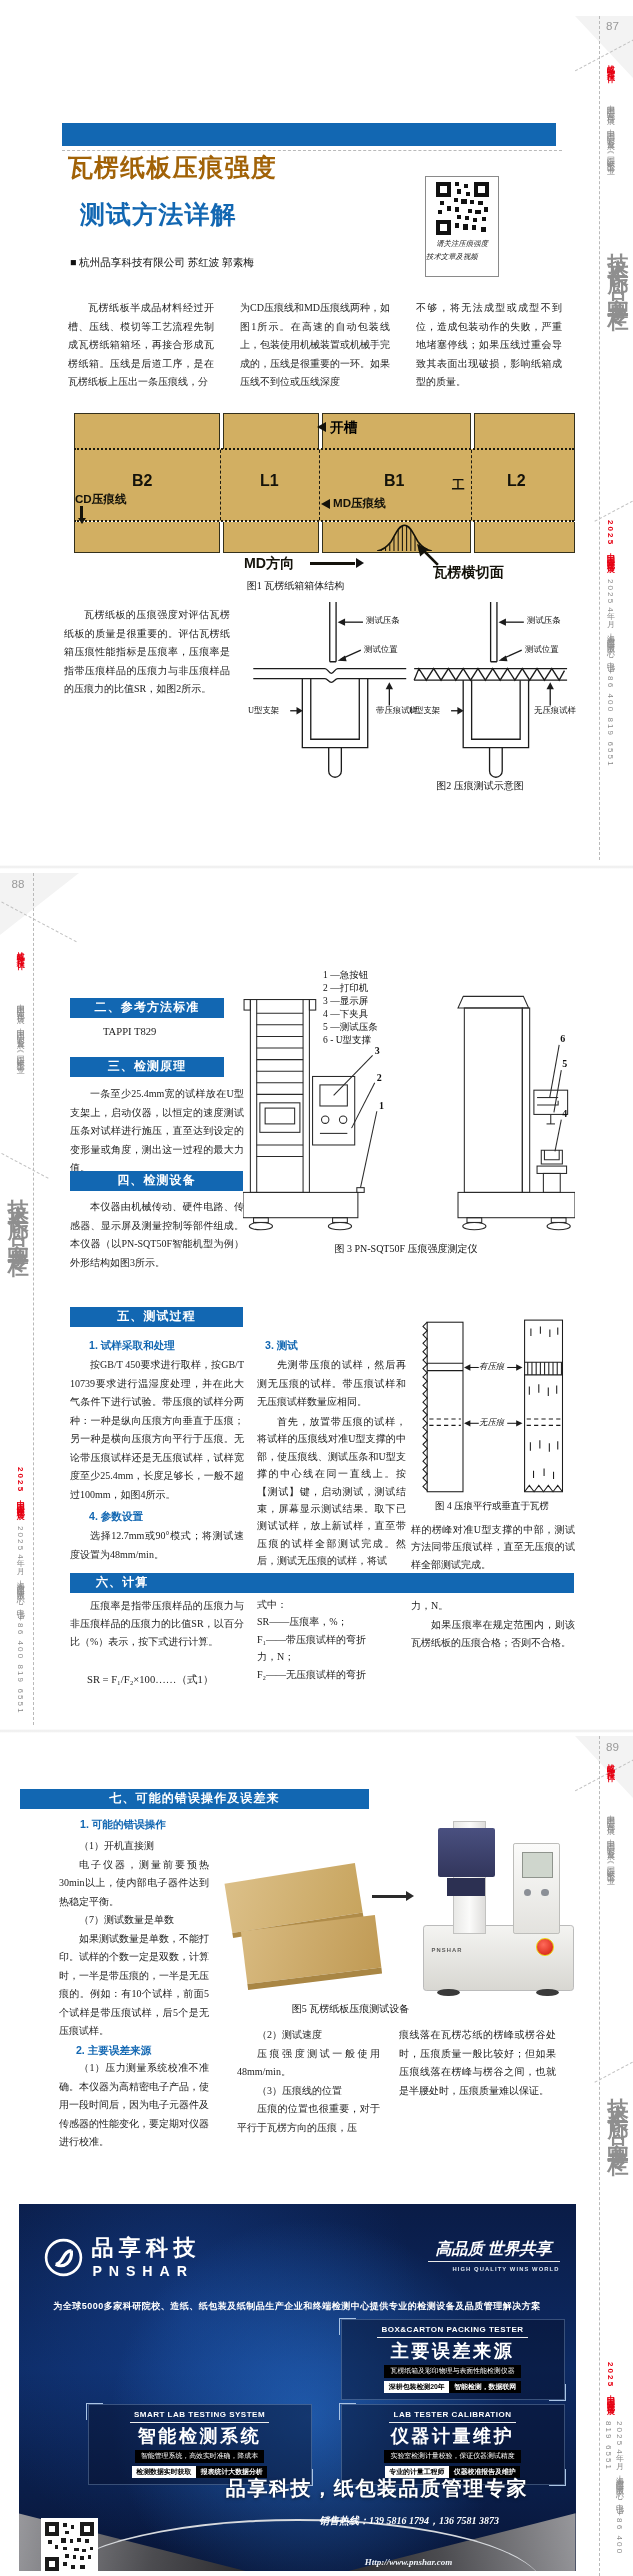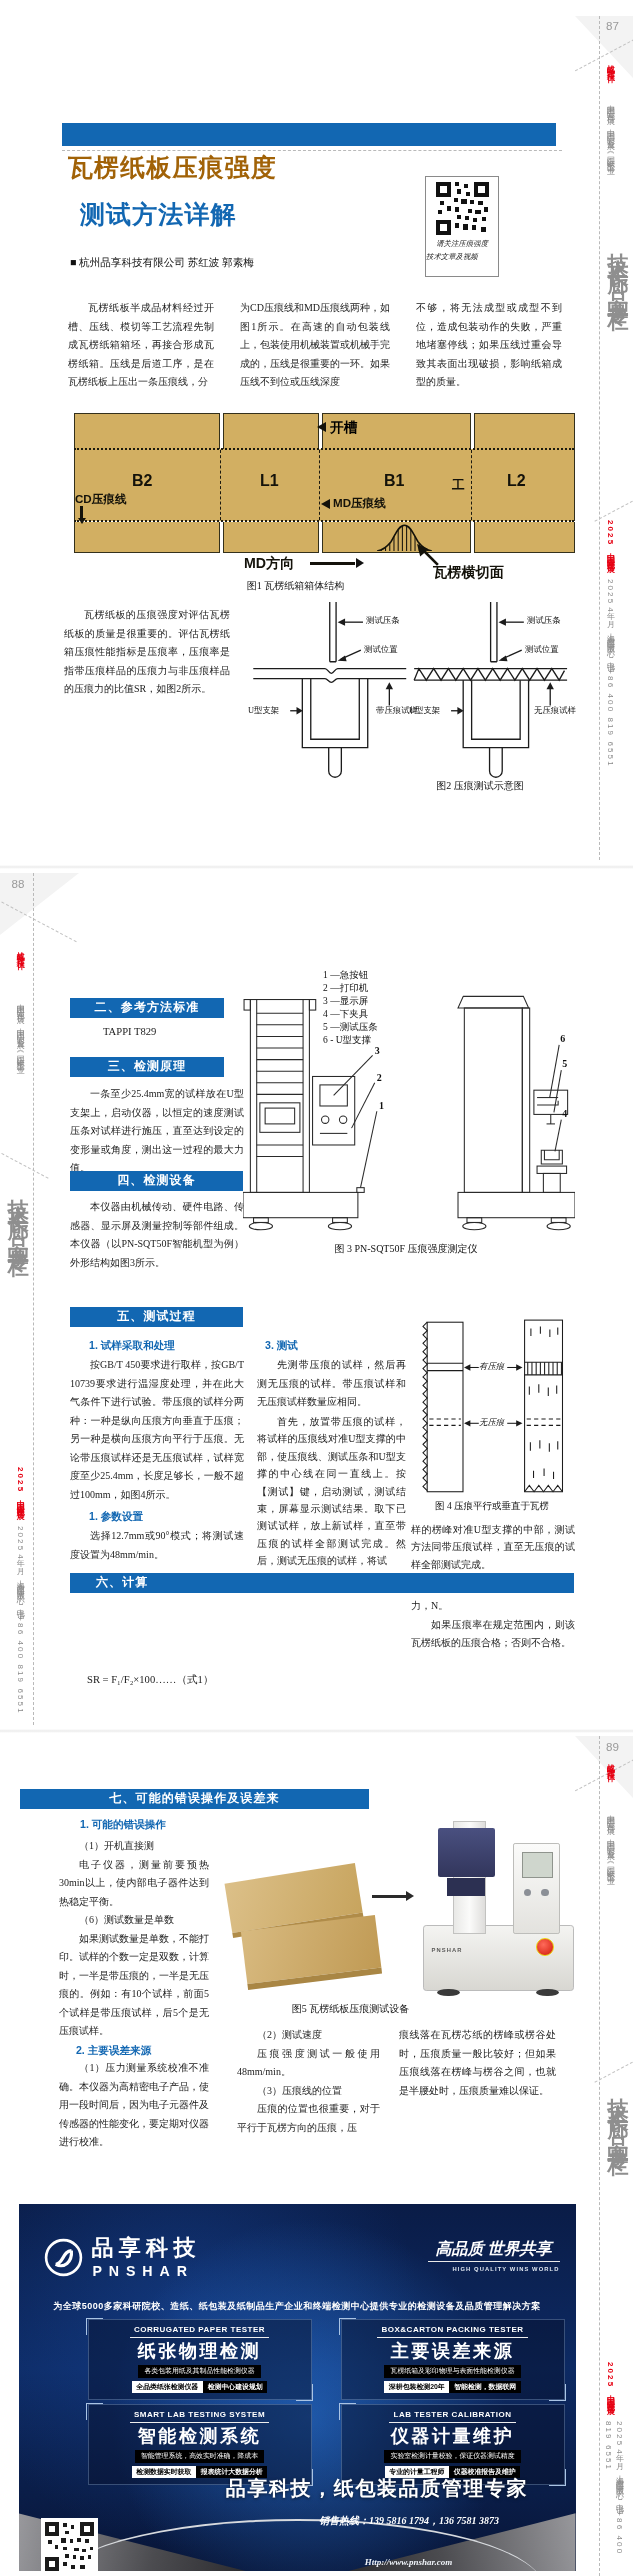--- a/index.html
+++ b/index.html
@@ -301,21 +301,21 @@
       <text x="606" y="236">4</text>
     </g>
   </svg>
   <div class="cap" style="left:295px;top:1242px;width:222px;font-size:10px">图 3 PN-SQT50F 压痕强度测定仪</div>
 
   <div class="bar" style="left:70px;top:1171px;width:173px">四、检测设备</div>
   <div class="abs body ind" style="left:70px;top:1198px;width:174px">本仪器由机械传动、硬件电路、传感器、显示屏及测量控制等部件组成。本仪器（以PN-SQT50F智能机型为例）外形结构如图3所示。</div>
   <div class="bar" style="left:70px;top:1307px;width:173px">五、测试过程</div>
   <div class="bluesub" style="left:89px;top:1339px">1. 试样采取和处理</div>
   <div class="abs body ind" style="left:70px;top:1356px;width:174px">按GB/T 450要求进行取样，按GB/T 10739要求进行温湿度处理，并在此大气条件下进行试验。带压痕的试样分两种：一种是纵向压痕方向垂直于压痕；另一种是横向压痕方向平行于压痕。无论带压痕试样还是无压痕试样，试样宽度至少25.4mm，长度足够长，一般不超过100mm，如图4所示。</div>
-  <div class="bluesub" style="left:89px;top:1510px">1. 参数设置</div>
+  <div class="bluesub" style="left:89px;top:1510px">4. 参数设置</div>
   <div class="abs body ind" style="left:70px;top:1527px;width:174px">选择12.7mm或90°模式；将测试速度设置为48mm/min。</div>
 
   <div class="bluesub" style="left:265px;top:1339px">3. 测试</div>
   <div class="abs body ind" style="left:257px;top:1356px;width:149px">先测带压痕的试样，然后再测无压痕的试样。带压痕试样和无压痕试样数量应相同。</div>
   <div class="abs body ind" style="left:257px;top:1413px;width:149px;line-height:17.4px">首先，放置带压痕的试样，将试样的压痕线对准U型支撑的中部，使压痕线、测试压条和U型支撑的中心线在同一直线上。按【测试】键，启动测试，测试结束，屏幕显示测试结果。取下已测试试样，放上新试样，直至带压痕的试样全部测试完成。然后，测试无压痕的试样，将试</div>
 
   <svg class="abs" style="left:411px;top:1318px" width="164" height="179" viewBox="0 0 310 340">
     <g stroke="#1c1c1c" stroke-width="2" fill="none">
       <rect x="30" y="8" width="68" height="322"></rect>
       <polyline points="30,8 22,16 30,24 22,32 30,40 22,48 30,56 22,64 30,72 22,80 30,88 22,96 30,104 22,112 30,120 22,128 30,136 22,144 30,152 22,160 30,168 22,176 30,184 22,192 30,200 22,208 30,216 22,224 30,232 22,240 30,248 22,256 30,264 22,272 30,280 22,288 30,296 22,304 30,312 22,320 30,328"></polyline>
@@ -338,21 +338,29 @@
       <polygon points="100,200 112,194 112,206"></polygon>
         <polygon points="211,200 199,194 199,206"></polygon>
     </g>
   </svg>
   <div class="figlab" style="left:479px;top:1362px;width:56;font-style:italic">有压痕</div>
   <div class="figlab" style="left:479px;top:1418px;font-style:italic">无压痕</div>
   <div class="cap" style="left:409px;top:1500px;width:166px">图 4 压痕平行或垂直于瓦楞</div>
   <div class="abs body" style="left:411px;top:1521px;width:164px;line-height:17.4px">样的楞峰对准U型支撑的中部，测试方法同带压痕试样，直至无压痕的试样全部测试完成。</div>
 
   <div class="bar" style="left:70px;top:1573px;width:504px;text-align:left;padding-left:26px;box-sizing:border-box">六、计算</div>
+  <div class="abs body ind" style="left:70px;top:1597px;width:174px;line-height:18px">压痕率是指带压痕样品的压痕力与非压痕样品的压痕力的比值SR，以百分比（%）表示，按下式进行计算。</div>
   <div class="abs" style="left:87px;top:1672px;font:10.6px/16px 'Liberation Serif',serif;color:#1b1b1b">SR = F₁/F₂×100……（式1）</div>
+  <div class="abs" style="left:257px;top:1596px;width:158px;font:10px/17.4px 'Liberation Serif',serif;color:#1b1b1b">
+    <div>式中：</div>
+    <div>SR——压痕率，%；</div>
+    <div>F₁——带压痕试样的弯折</div>
+    <div>力，N；</div>
+    <div>F₂——无压痕试样的弯折</div>
+  </div>
   <div class="abs body" style="left:411px;top:1597px;width:164px">
     <div style="text-indent:0">力，N。</div>
     <div style="text-indent:2em">如果压痕率在规定范围内，则该瓦楞纸板的压痕合格；否则不合格。</div>
   </div>
 
   <div class="abs" style="left:0;top:1729px;width:633px;height:4.2px;background:linear-gradient(#fff,#ececec,#fff)"></div>
   <div class="corner" style="left:575px;top:1736px;width:58px;height:62px;clip-path:polygon(0 0,100% 0,100% 100%)"></div>
   <div class="diag" style="left:570px;top:1770px;width:87px;transform:rotate(-28deg)"></div>
   <div class="pnum" style="left:606px;top:1740px">89</div>
   <div class="vline" style="left:599px;top:1736px;height:840px"></div>
@@ -361,21 +369,21 @@
   <div class="diag" style="left:591px;top:2067px;width:63px;transform:rotate(-28deg)"></div>
   <div class="sbbig vt" style="left:604px;top:2081px">技术长廊·品享专栏</div>
   <div class="sbred vt" style="left:604px;top:2362px">2025中国国际瓦楞展</div>
   <div class="sbgray vt" style="left:604px;top:2421px">2025年4月　上海新国际博览中心　电话：+86 400 819 6551</div>
 
   <div class="bar" style="left:20px;top:1789px;width:349px">七、可能的错误操作及误差来</div>
   <div class="bluesub" style="left:80px;top:1818px">1. 可能的错误操作</div>
   <div class="abs body" style="left:59px;top:1837px;width:150px">
     <p>（1）开机直接测</p>
     <p>电子仪器，测量前要预热30min以上，使内部电子器件达到热稳定平衡。</p>
-    <p>（6）测试数量是单数</p>
+    <p>（7）测试数量是单数</p>
     <p>如果测试数量是单数，不能打印。试样的个数一定是双数，计算时，一半是带压痕的，一半是无压痕的。例如：有10个试样，前面5个试样是带压痕试样，后5个是无压痕试样。</p>
     <p style="color:#1267b2;font:bold 10.6px/18.5px 'Liberation Sans',sans-serif;text-indent:1.6em">2. 主要误差来源</p>
     <p>（1）压力测量系统校准不准确。本仪器为高精密电子产品，使用一段时间后，因为电子元器件及传感器的性能变化，要定期对仪器进行校准。</p>
   </div>
 
   <div class="abs" style="left:228px;top:1857px;width:148px;height:137px">
     <div style="position:absolute;left:0;top:16px;width:132px;height:50px;background:linear-gradient(115deg,#dcc089,#c7a45e);transform:rotate(-9deg);border-bottom:5.3px solid #b08c49"></div>
     <div style="position:absolute;left:16px;top:66px;width:135px;height:53px;background:linear-gradient(115deg,#d8ba80,#c09a54);transform:rotate(-7deg);border-bottom:6.3px solid #a98644"></div>
   </div>
   <div class="shaft" style="left:372px;top:1895px;width:34px;height:3.2px;background:#2a2a2a"></div>
@@ -413,26 +421,20 @@
     <svg class="adz" style="left:25px;top:34px" width="39" height="39" viewBox="0 0 74 74">
       <circle cx="37" cy="37" r="33" fill="none" stroke="#fff" stroke-width="5"></circle>
       <path d="M22,50 C36,50 36,24 52,24 M22,50 C38,58 54,46 52,24" fill="none" stroke="#fff" stroke-width="6"></path>
     </svg>
     <div class="adz" style="left:73px;top:31px;font:bold 22px/26px 'Liberation Sans',sans-serif;letter-spacing:5.3px">品享科技</div>
     <div class="adz" style="left:74px;top:59px;font:bold 14.2px/17px 'Liberation Sans',sans-serif;letter-spacing:6.9px">PNSHAR</div>
     <div class="adz" style="left:409px;top:35px;width:132px;text-align:center;font:italic bold 16px/20px 'Liberation Serif',serif;border-bottom:1.1px solid #e9e9e9;padding-bottom:2.1px">高品质 世界共享</div>
     <div class="adz" style="left:409px;top:61px;width:132px;text-align:right;font:bold 5.8px/9.5px 'Liberation Sans',sans-serif;letter-spacing:1.1px;color:#dfe6ef">HIGH QUALITY WINS WORLD</div>
     <div class="adz" style="left:29px;top:96px;width:499px;text-align:center;font:bold 9px/13.7px 'Liberation Sans',sans-serif;letter-spacing:0.5px">为全球5000多家科研院校、造纸、纸包装及纸制品生产企业和终端检测中心提供专业的检测设备及品质管理解决方案</div>
 
-    <div class="panel adz" style="left:69px;top:115px">
-      <div class="pen">CORRUGATED PAPER  TESTER</div>
-      <div class="pcn">纸张物理检测</div>
-      <div><span class="pdesc">各类包装用纸及其制品性能检测仪器</span></div>
-      <div class="ptags"><span class="tagw">全品类纸张检测仪器</span><span class="tagb">检测中心建设规划</span></div>
-    </div>
     <div class="panel adz" style="left:322px;top:115px">
       <div class="pen">BOX&amp;CARTON PACKING  TESTER</div>
       <div class="pcn">主要误差来源</div>
       <div><span class="pdesc">瓦楞纸箱及彩印物理与表面性能检测仪器</span></div>
       <div class="ptags"><span class="tagw">深耕包装检测20年</span><span class="tagb">智能检测，数据联网</span></div>
     </div>
     <div class="panel adz" style="left:69px;top:200px">
       <div class="pen">SMART LAB TESTING SYSTEM</div>
       <div class="pcn">智能检测系统</div>
       <div><span class="pdesc">智能管理系统，高效实时准确，降成本</span></div>

